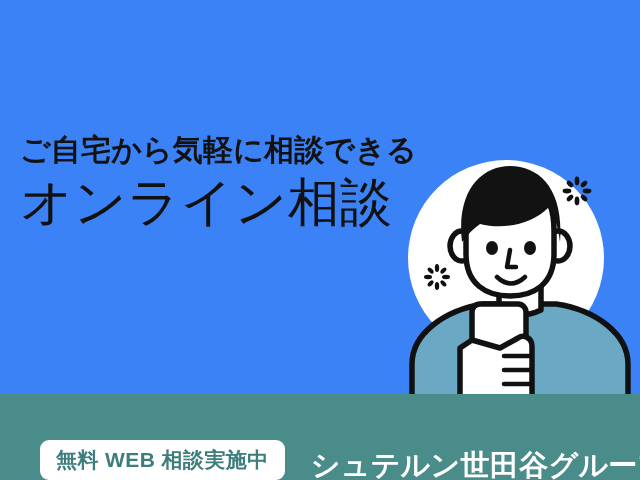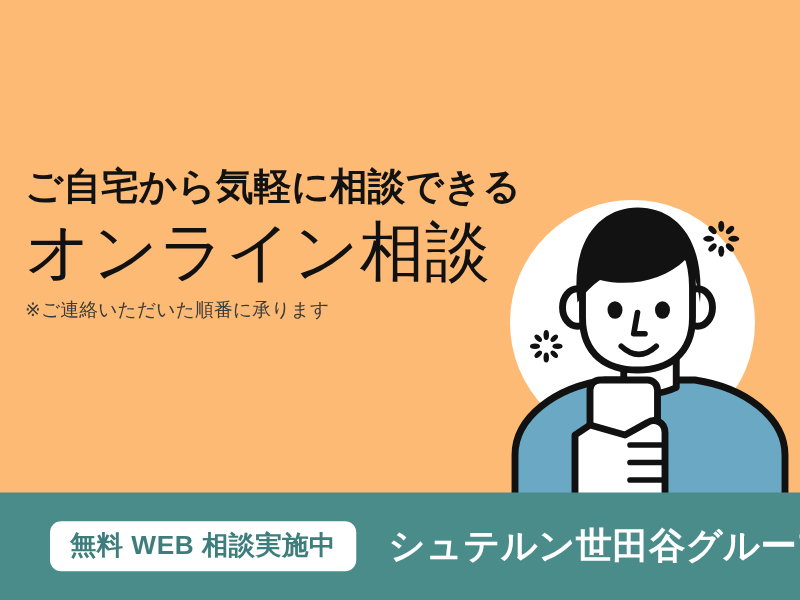--- a/index.html
+++ b/index.html
@@ -10,21 +10,21 @@
   }
   body {
     font-family: "Liberation Sans", "DejaVu Sans", sans-serif;
   }
 
   .banner {
     position: relative;
     width: 640px;
     height: 480px;
     overflow: hidden;
-    background: #fdba74;
+    background: #3b82f6;
   }
 
   
   .person-circle {
     position: absolute;
     left: 408px;
     top: 160px;
     width: 196px;
     height: 196px;
     border-radius: 50%;
@@ -85,21 +85,21 @@
 
   
   .bottom-bar {
     position: absolute;
     left: 0;
     bottom: 0;
     width: 640px;
     height: 86px;
     background: #4a8c8a;
     display: flex;
-    align-items: center;
+    align-items: flex-end;
     box-sizing: border-box;
     padding-left: 40px;
   }
 
   .pill {
     background: #ffffff;
     color: #3d7d7c;
     border-radius: 9px;
     font-size: 21px;
     font-weight: 700;
@@ -122,21 +122,20 @@
 </head>
 <body>
 
 <div class="banner">
 
   <div class="person-circle"></div>
 
   <div class="copy">
     <p class="headline-sub">ご自宅から気軽に相談できる</p>
     <p class="headline-main">オンライン相談</p>
-    <p class="note">※ご連絡いただいた順番に承ります</p>
   </div>
 
   <div class="illustration">
     <svg viewBox="0 0 240 250" xmlns="http://www.w3.org/2000/svg">
 
       <g>
         <path d="M 12 250
                  L 12 214
                  C 12 184, 44 160, 84 154
                  L 156 154

